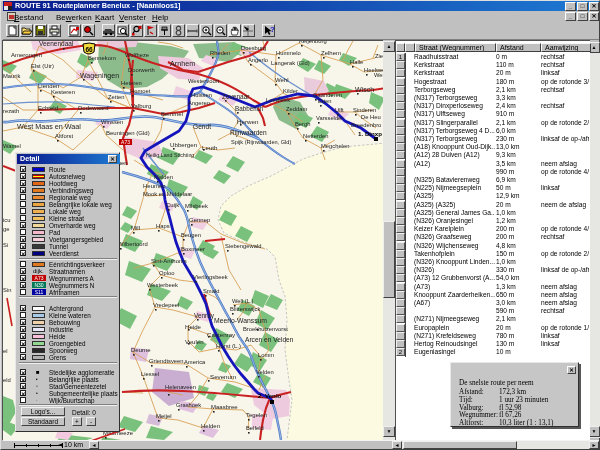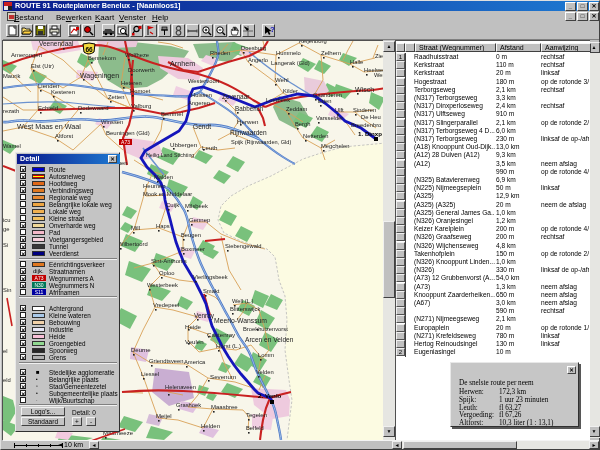--- a/index.html
+++ b/index.html
@@ -906,27 +906,27 @@
 <div class="lsep" style="top:250.80000000000007px"></div>
 <div class="lbtn" style="left:5px;top:254.30000000000007px;width:44px;height:9px;line-height:8px">Logo's...</div>
 <div class="li" style="left:56px;top:255.80000000000007px;font-size:6.5px">Detail: 0</div>
 <div class="lbtn" style="left:5px;top:263.80000000000007px;width:44px;height:9px;line-height:8px">Standaard</div>
 <div class="lbtn" style="left:56px;top:263.80000000000007px;width:10px;height:9px;line-height:8px">+</div>
 <div class="lbtn" style="left:70px;top:263.80000000000007px;width:10px;height:9px;line-height:8px">-</div>
       </div>
   <div id="pop">
         <div id="popx">✕</div>
 <div class="pt" style="left:8px;top:17px">De snelste route per neem</div>
-<div class="pt" style="left:8px;top:26px">Herwen:</div>
+<div class="pt" style="left:8px;top:26px">Afstand:</div>
 <div class="pt" style="left:48px;top:26px">172,3 km</div>
-<div class="pt" style="left:8px;top:33.8px">Spijk:</div>
+<div class="pt" style="left:8px;top:33.8px">Tijd:</div>
 <div class="pt" style="left:48px;top:33.8px">1 uur 23 minuten</div>
-<div class="pt" style="left:8px;top:41.599999999999994px">Leuth:</div>
-<div class="pt" style="left:48px;top:41.599999999999994px">fl 63,27</div>
-<div class="pt" style="left:8px;top:49.39999999999999px">Vergoeding:</div>
+<div class="pt" style="left:8px;top:41.599999999999994px">Valburg:</div>
+<div class="pt" style="left:48px;top:41.599999999999994px">fl 52,98</div>
+<div class="pt" style="left:8px;top:49.39999999999999px">Wegnummer:</div>
 <div class="pt" style="left:48px;top:49.39999999999999px">fl 67,26</div>
 <div class="pt" style="left:8px;top:57.19999999999999px">Altforst:</div>
 <div class="pt" style="left:48px;top:57.19999999999999px">10,3 liter (1 : 13,1)</div>
       </div>
  </div>
  <div id="bottombar">
       <svg width="596" height="8" style="position:absolute;left:0;top:0">
         <path d="M11 4 L59 4" stroke="#000" stroke-width="1" shape-rendering="crispEdges"></path>
         <path d="M11 1.5 L11 6.5 M23 2.5 L23 5.5 M35 2.5 L35 5.5 M47 2.5 L47 5.5 M59 1.5 L59 6.5" stroke="#000" stroke-width="1" shape-rendering="crispEdges"></path>
         <path d="M55 4 L59 2.5 L59 5.5 Z" fill="#000"></path>

